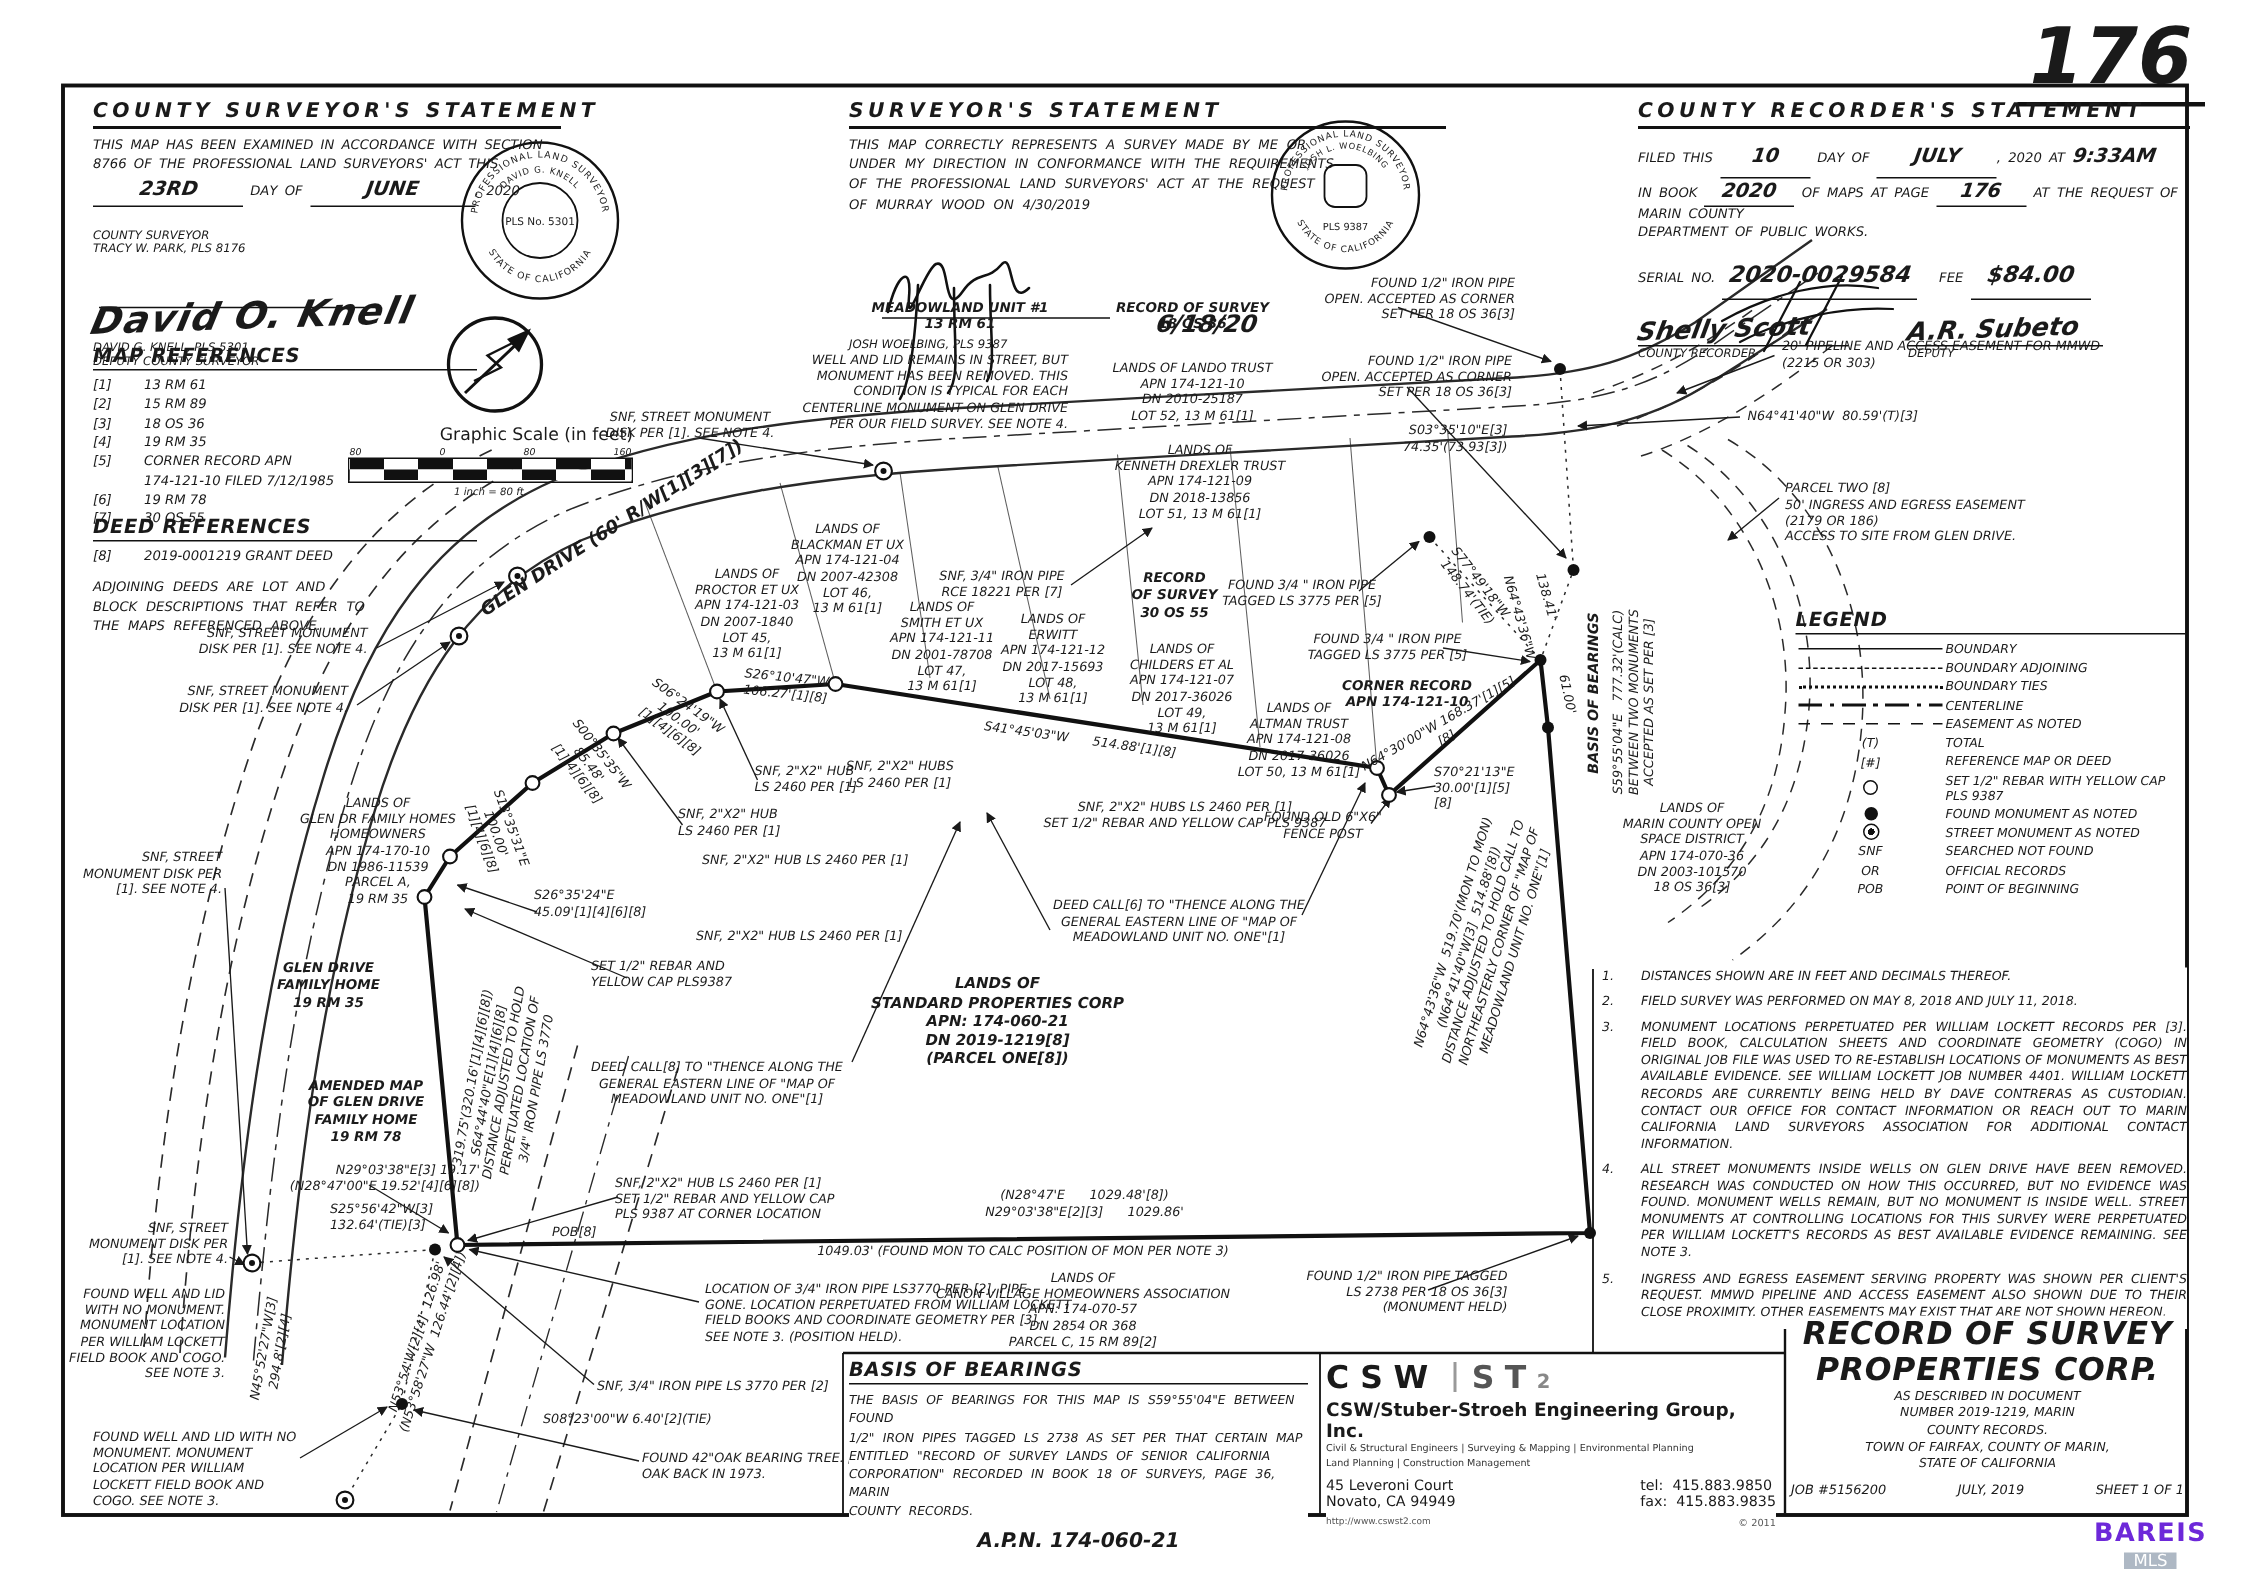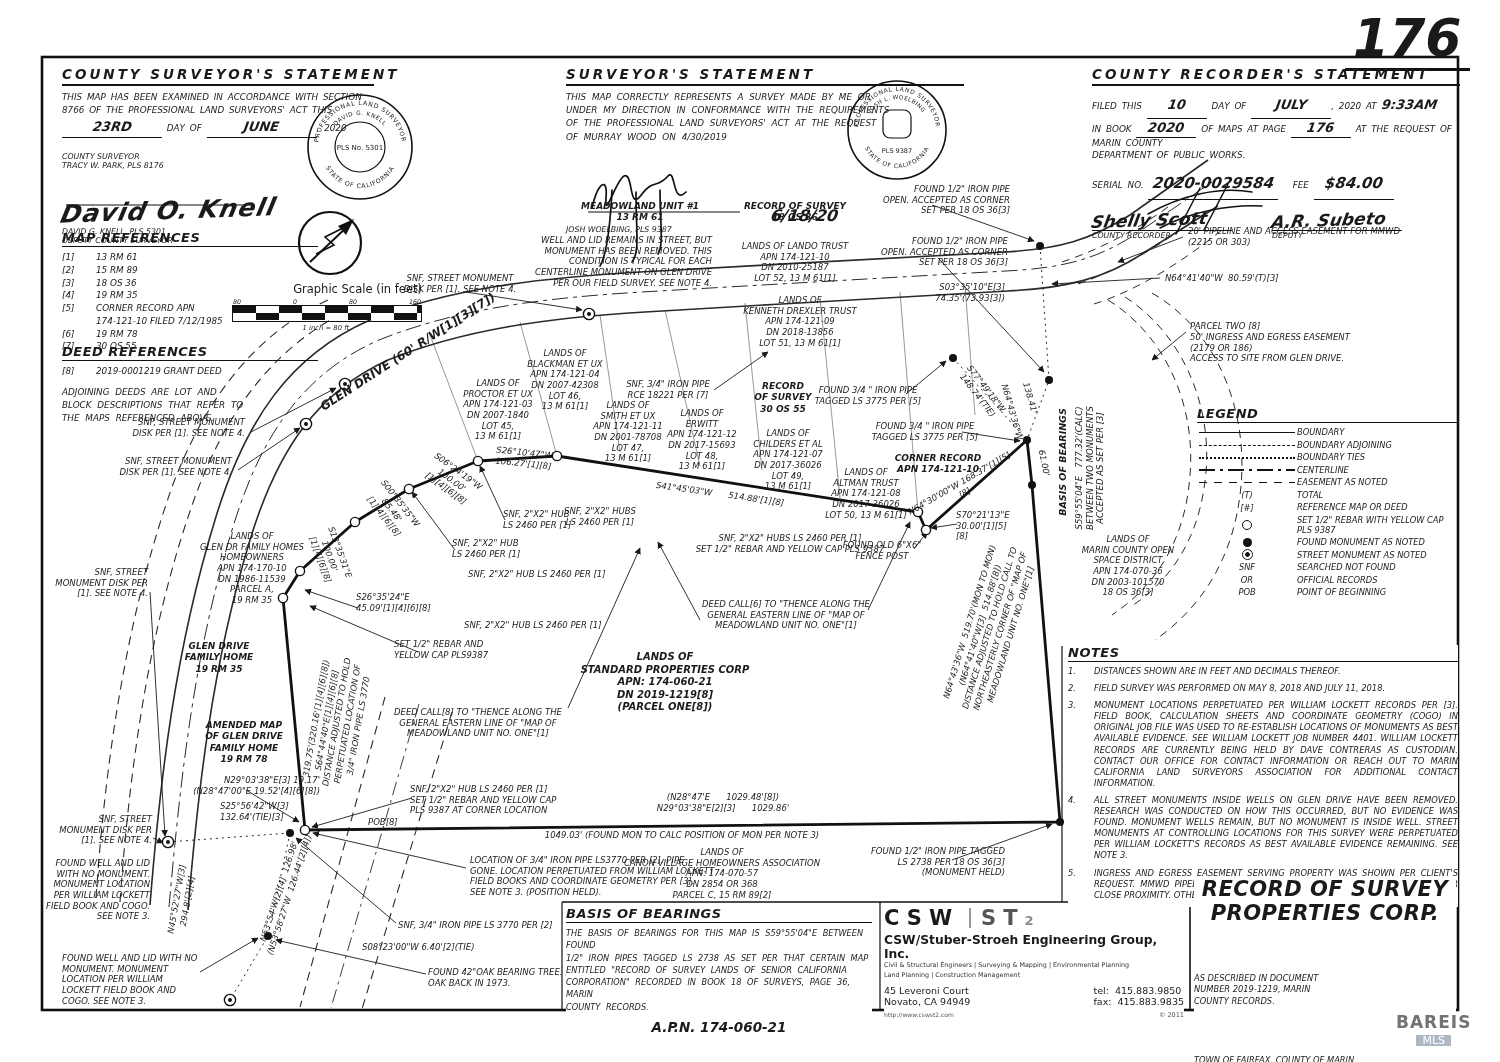--- a/index.html
+++ b/index.html
@@ -48,21 +48,21 @@
   .note-num{width:26px;flex:none;font-style:italic;font-size:8.4px;}
   .note-text{font-style:italic;font-size:8.4px;line-height:1.32;text-align:justify;}
 
   
   #map-labels{position:absolute;inset:0;pointer-events:none;z-index:5;}
   .mlabel{position:absolute;font-style:italic;font-size:8.5px;line-height:1.25;
       white-space:pre-wrap;text-align:center;color:#1b1b1b;}
 
   
   .tb-line{font-weight:700;font-style:italic;font-size:21px;text-align:center;line-height:1.15;letter-spacing:.5px;}
-  .tb-sub{font-style:italic;font-size:8.3px;text-align:left;line-height:1.35;white-space:pre-wrap;margin-top:48px;}
+  .tb-sub{font-style:italic;font-size:8.3px;text-align:center;line-height:1.35;white-space:pre-wrap;}
   .tb-bottom{display:flex;justify-content:space-between;font-style:italic;font-size:8.6px;margin-top:8px;}
 
   
   .logo-row{display:flex;align-items:baseline;gap:10px;}
   .logo-csw{font-weight:700;font-size:21px;letter-spacing:7px;}
   .logo-div{width:2px;height:20px;background:#999;align-self:center;}
   .logo-st{font-weight:700;font-size:21px;letter-spacing:7px;color:#555;}
   .logo-2{font-weight:700;font-size:13px;color:#888;}
   .firm-name{font-weight:700;font-size:12.3px;margin-top:3px;}
   .firm-svc{font-size:6.4px;color:#333;line-height:1.5;}
@@ -77,21 +77,21 @@
   .scale-ticks{display:flex;justify-content:space-between;font-size:6.3px;font-style:italic;padding:0 1px;}
   .scale-bar{height:15px;border:1.4px solid #111;}
   .scale-bar .r1{height:7px;background:repeating-linear-gradient(90deg,#111 0 23px,#fff 23px 46px);}
   .scale-bar .r2{height:7px;background:repeating-linear-gradient(90deg,#fff 0 23px,#111 23px 46px);}
   .scale-note{font-size:6.8px;font-style:italic;text-align:center;margin-top:2px;}
 
   .page-num{font-weight:700;font-style:italic;transform:skewX(-12deg) rotate(4deg);
       font-size:52px;border-bottom:3px solid #111;padding:0 8px;}
 
   .watermark{text-align:center;line-height:1;}
-  .wm1{font-weight:700;font-size:17px;color:#737373;letter-spacing:1px;}
+  .wm1{font-weight:700;font-size:17px;color:#6d28d9;letter-spacing:1px;}
   .wm2{font-weight:400;font-size:11px;color:#fff;background:#aeb8c4;padding:0 6px;display:inline-block;}
 </style>
 </head>
 <body>
 
 <div class="page">
 
   <svg class="abs" style="left:0;top:0;z-index:1" width="1500" height="1062" viewBox="0 0 1500 1062">
     <defs>
       <marker id="arr" viewBox="0 0 10 10" refX="9" refY="5" markerWidth="7.5" markerHeight="7.5" orient="auto-start-reverse">
@@ -682,21 +682,20 @@
         <div class="leg-row">
           <span class="leg-sym">
             <span class="leg-txt">POB</span>
           </span>
           <span class="leg-label">POINT OF BEGINNING</span>
         </div>
       </div>
   </div>
 
   <div class="abs" style="left:1068px;top:645px;width:390px;z-index:6;background:#fff">
-    <div class="sub-title">NOTES</div>
     <div>
         <div class="note-row">
           <span class="note-num">1.</span>
           <span class="note-text">DISTANCES SHOWN ARE IN FEET AND DECIMALS THEREOF.</span>
         </div>
         <div class="note-row">
           <span class="note-num">2.</span>
           <span class="note-text">FIELD SURVEY WAS PERFORMED ON MAY 8, 2018 AND JULY 11, 2018.</span>
         </div>
         <div class="note-row">

